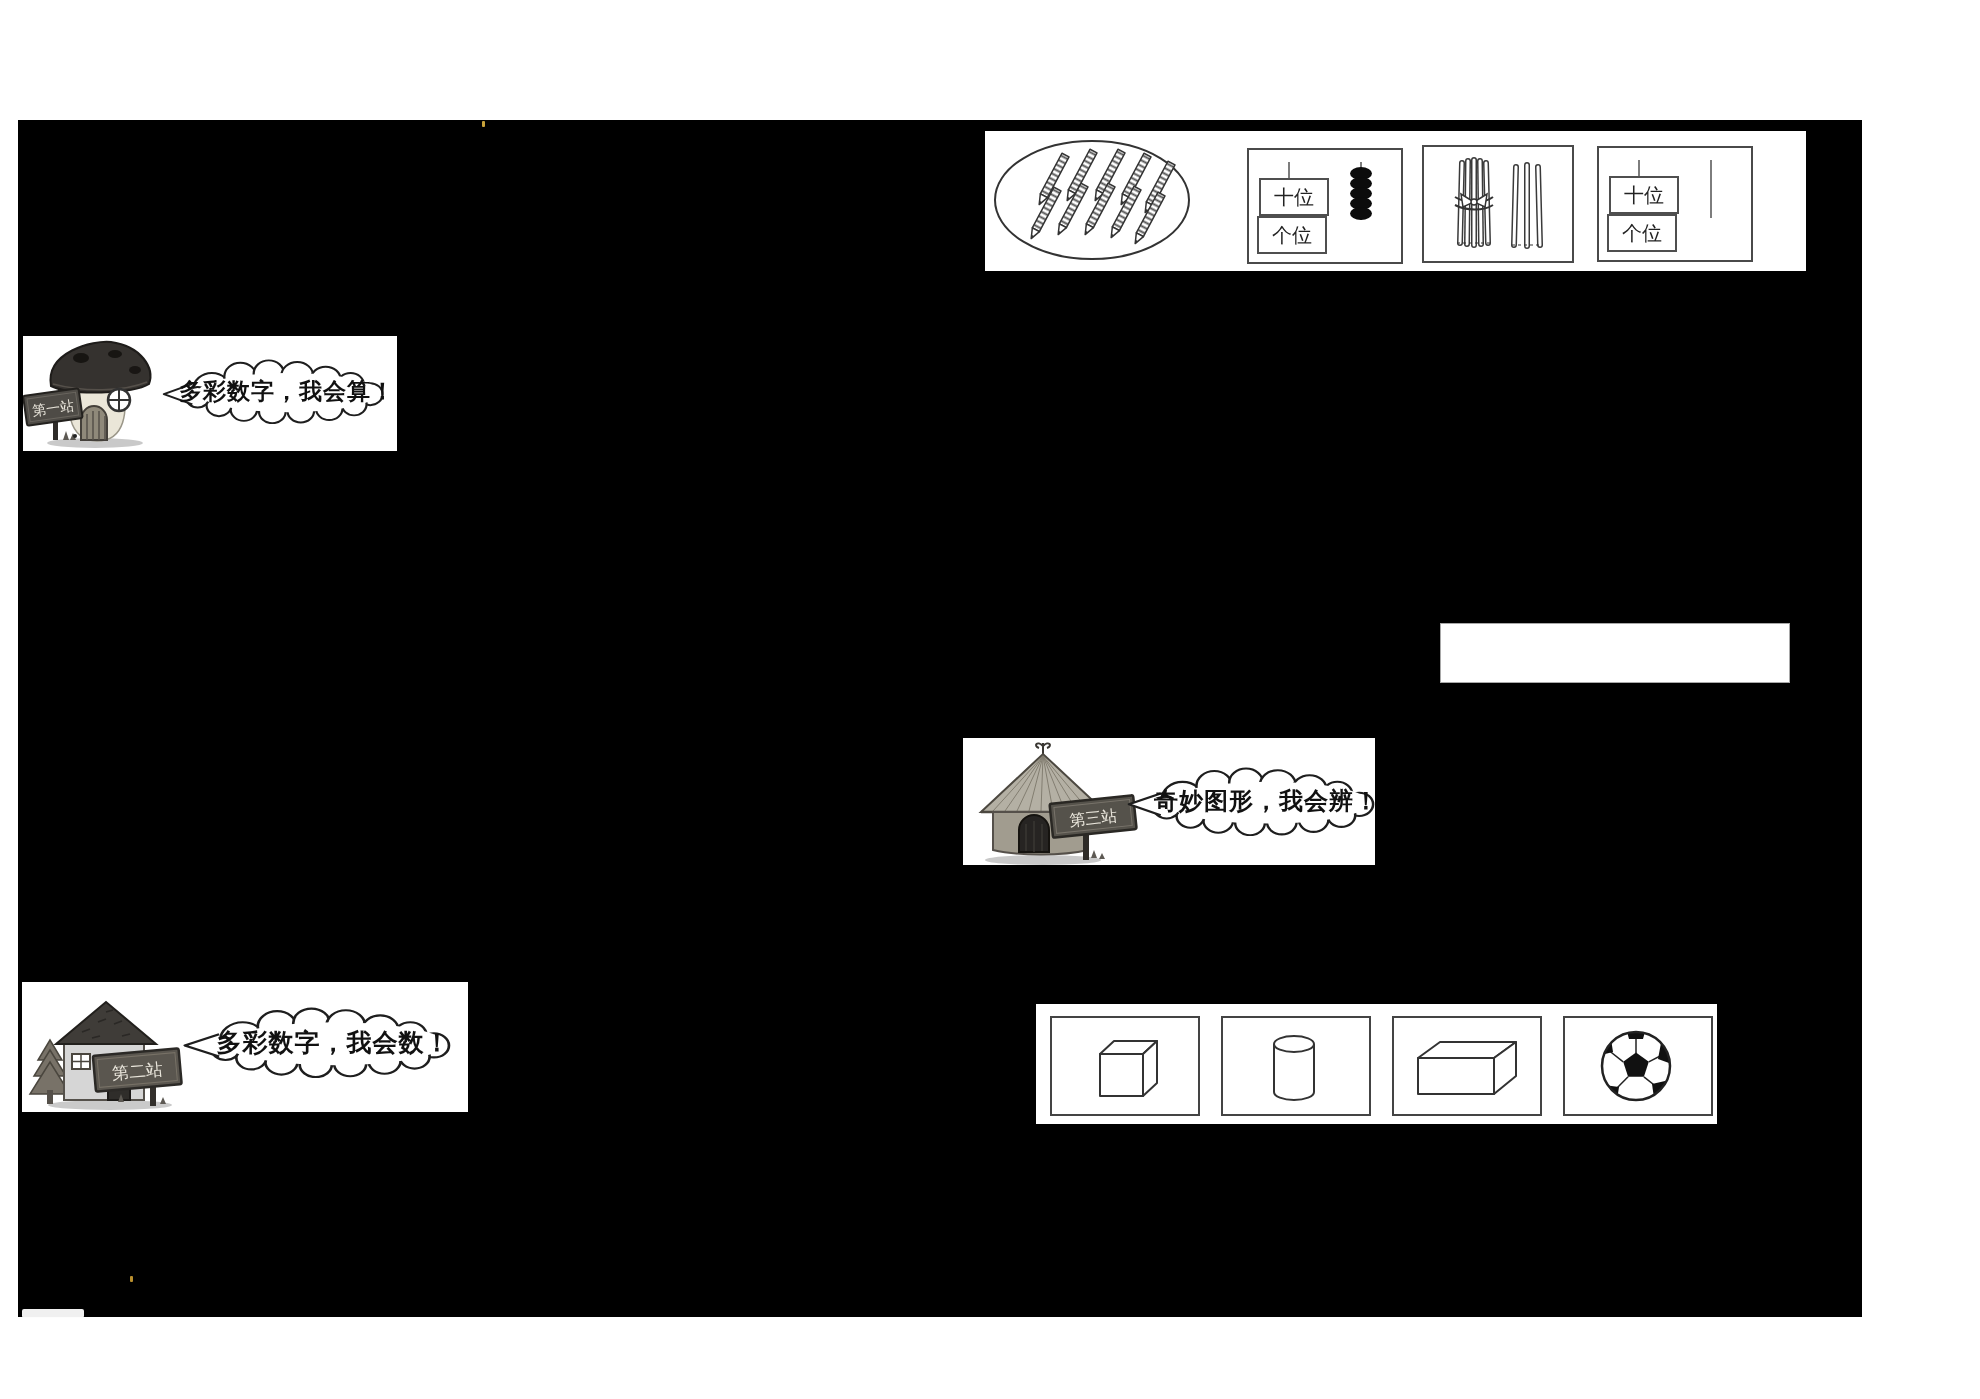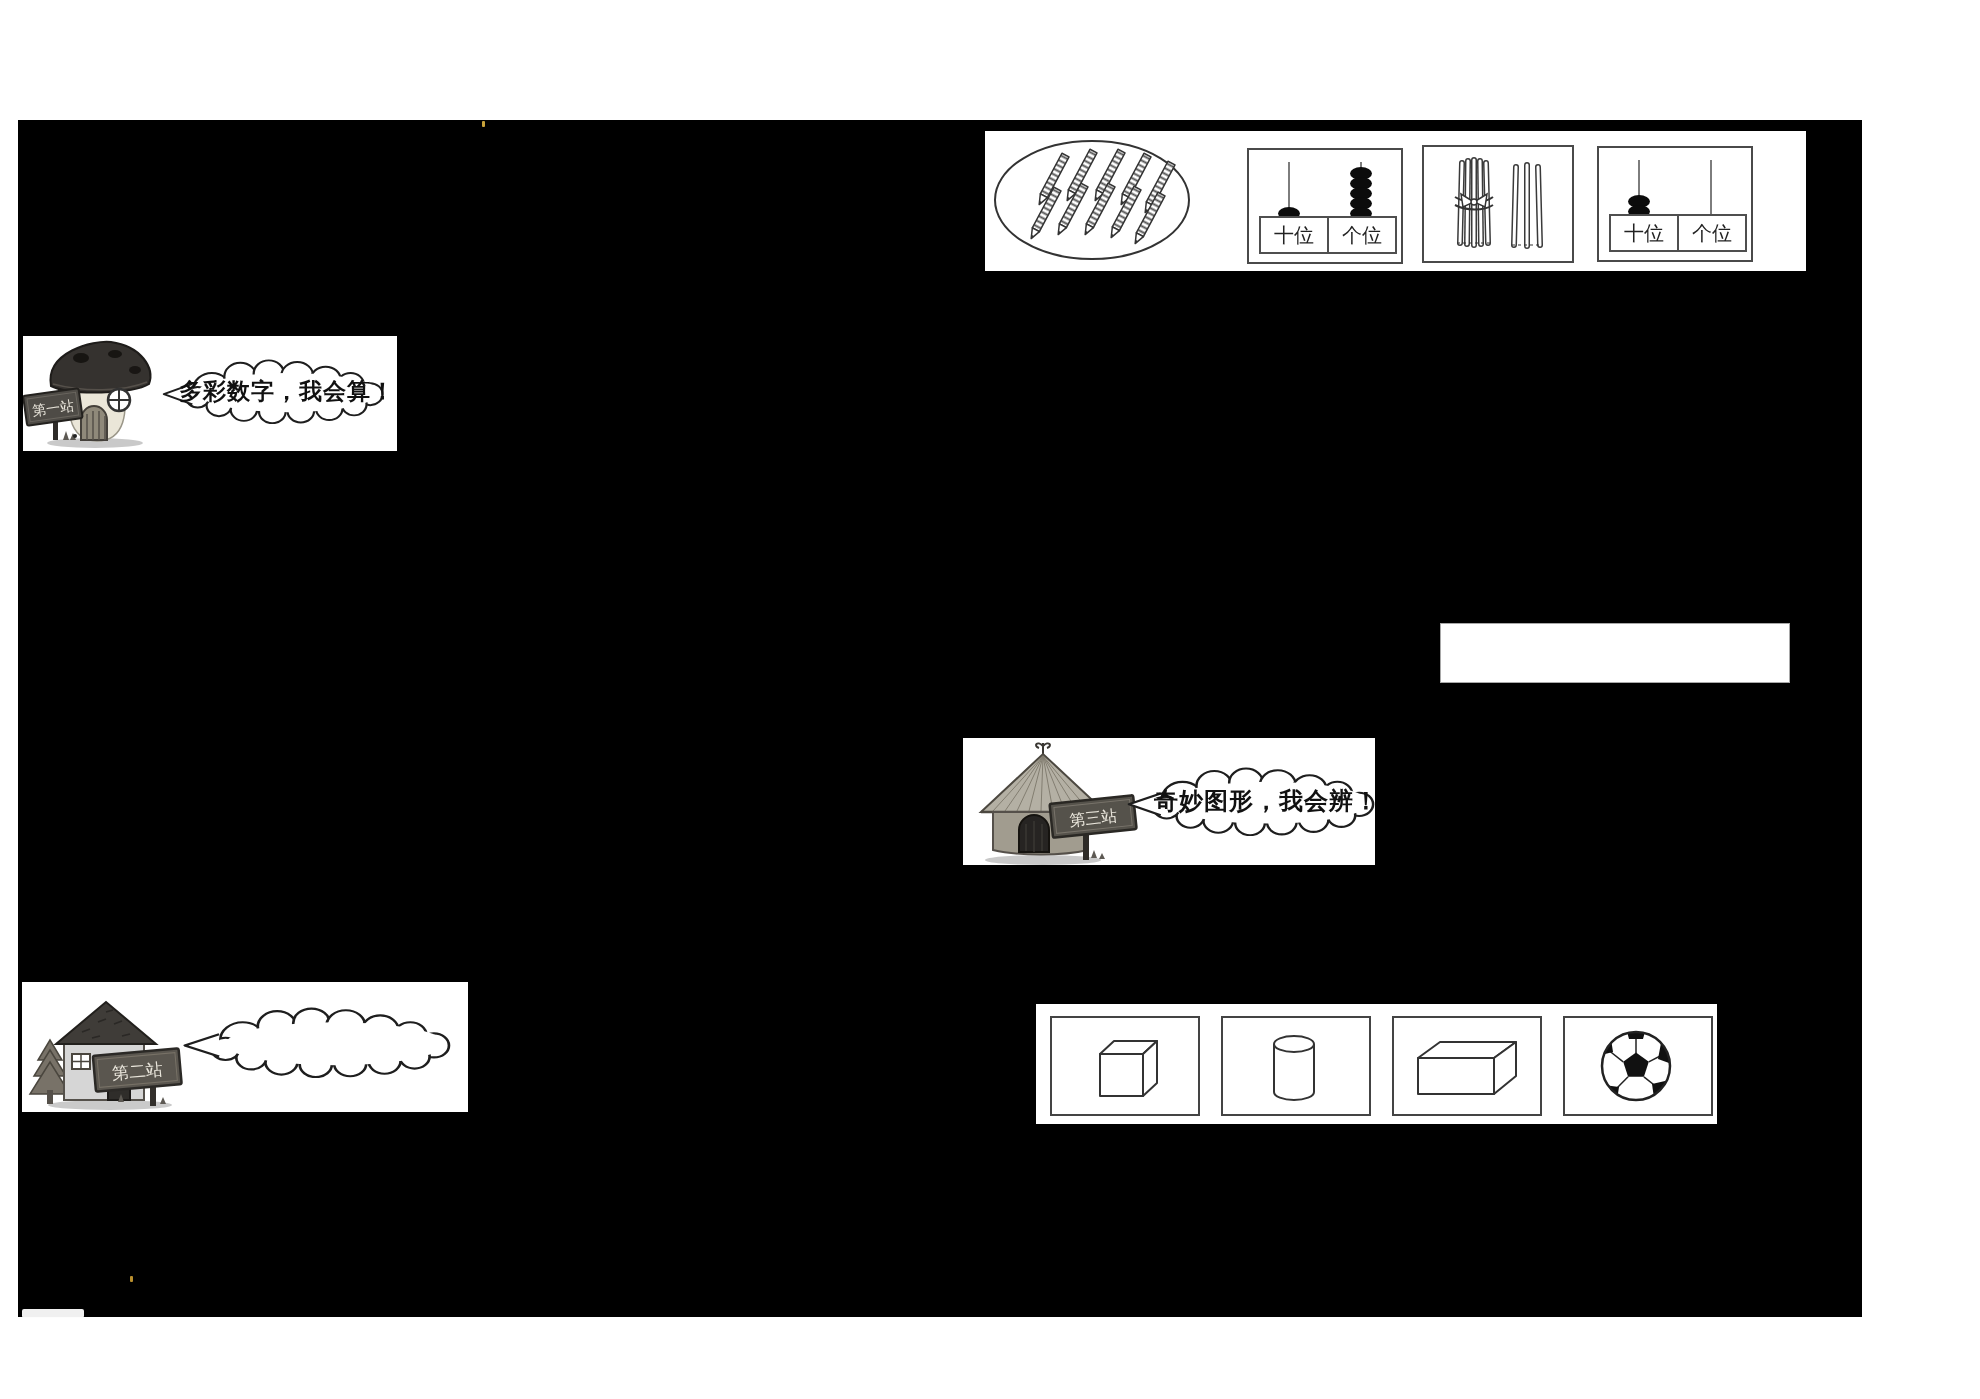--- a/index.html
+++ b/index.html
@@ -7,21 +7,21 @@
         font-family:"Liberation Sans",sans-serif;color:#222;}
   .board{position:absolute;left:18px;top:120px;width:1844px;height:1197px;background:#000;}
   .panel{position:absolute;background:#fff;}
   
   .count-panel{left:985px;top:131px;width:821px;height:140px;}
   .oval-wrap{position:absolute;left:6px;top:6px;width:202px;height:126px;}
   .abacus{position:absolute;width:152px;height:112px;border:2px solid #4a4a4a;background:#fff;}
   .abacus .rod{position:absolute;top:12px;bottom:42px;width:2px;background:#7d7d7d;}
   .beads{position:absolute;bottom:42px;width:22px;display:flex;flex-direction:column;justify-content:flex-end;}
   .bead{width:22px;height:13px;background:#0c0c0c;border-radius:50%;margin-top:-3px;}
-  .place-row{position:absolute;left:10px;bottom:8px;display:flex;}
+  .place-row{position:absolute;left:10px;bottom:8px;display:flex;flex-direction:column;}
   .place-cell{width:66px;height:34px;border:2px solid #4f4f4f;display:flex;align-items:center;justify-content:center;
               font-size:20px;color:#222;background:#fff;}
   .place-cell+.place-cell{margin-left:-2px;}
   .sticks-card{position:absolute;left:437px;top:14px;width:148px;height:114px;border:2px solid #4a4a4a;background:#fff;}
   
   .station{position:absolute;background:#fff;}
   .bubble{position:absolute;}
   .bubble svg{position:absolute;left:0;top:0;width:100%;height:100%;}
   .bubble-text{position:absolute;left:14%;right:4%;top:0;bottom:0;display:flex;align-items:center;justify-content:center;
                font-weight:700;letter-spacing:1px;color:#111;white-space:nowrap;}
@@ -283,20 +283,21 @@
         <rect x="72" y="70" width="86" height="36" rx="2" fill="#5a564f" stroke="#2b2926" stroke-width="2.5"></rect>
         <rect x="76" y="74" width="78" height="28" fill="none" stroke="#777166" stroke-width="1"></rect>
         <text x="115" y="95" text-anchor="middle" font-size="17" fill="#e9e5db">第二站</text>
       </g>
       <path d="M96,120 l3,-8 l3,8 Z M138,122 l3,-7 l3,7 Z" fill="#5d5953"></path>
     </svg>
     <div class="bubble" style="left:152px;top:24px;width:290px;height:72px;">
       <svg viewBox="0 0 270 84" preserveAspectRatio="none">
           <use href="#cloud"></use>
         </svg>
+      <div class="bubble-text" style="font-size:25px;">多彩数字，我会数！</div>
     </div>
   </div>
 
   <div class="panel shapes-panel">
     <div class="shape-cell" style="left:14px;">
       <svg viewBox="0 0 142 96" width="142" height="96">
         <g fill="#fff" stroke="#333" stroke-width="2" stroke-linejoin="round">
           <polygon points="48,36 62,23 105,23 91,36"></polygon>
           <polygon points="91,36 105,23 105,65 91,78"></polygon>
           <rect x="48" y="36" width="43" height="42"></rect>

